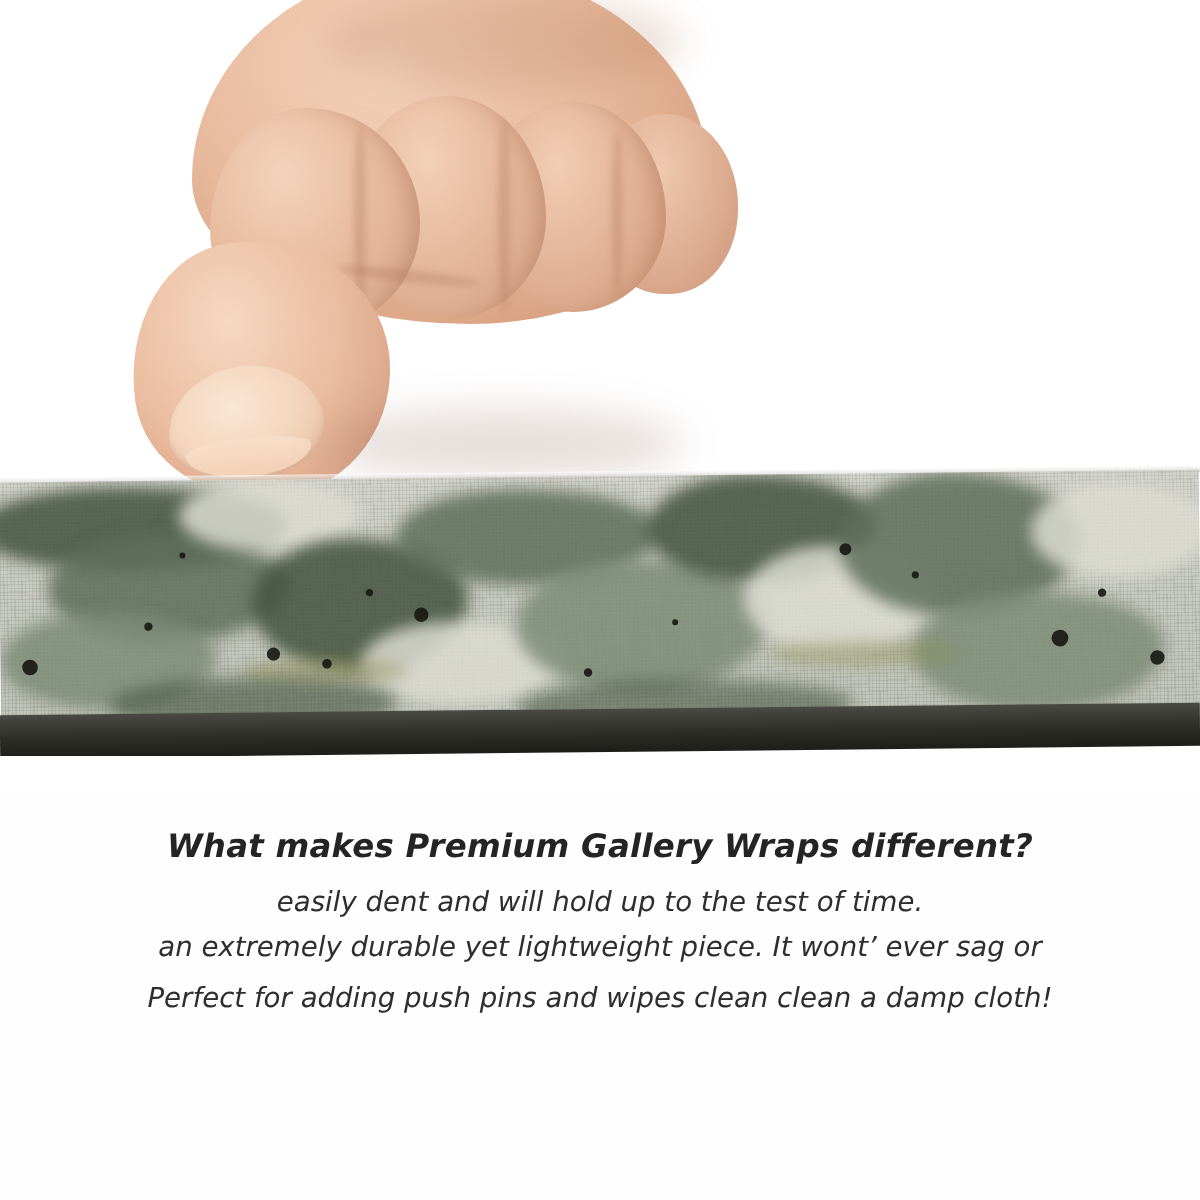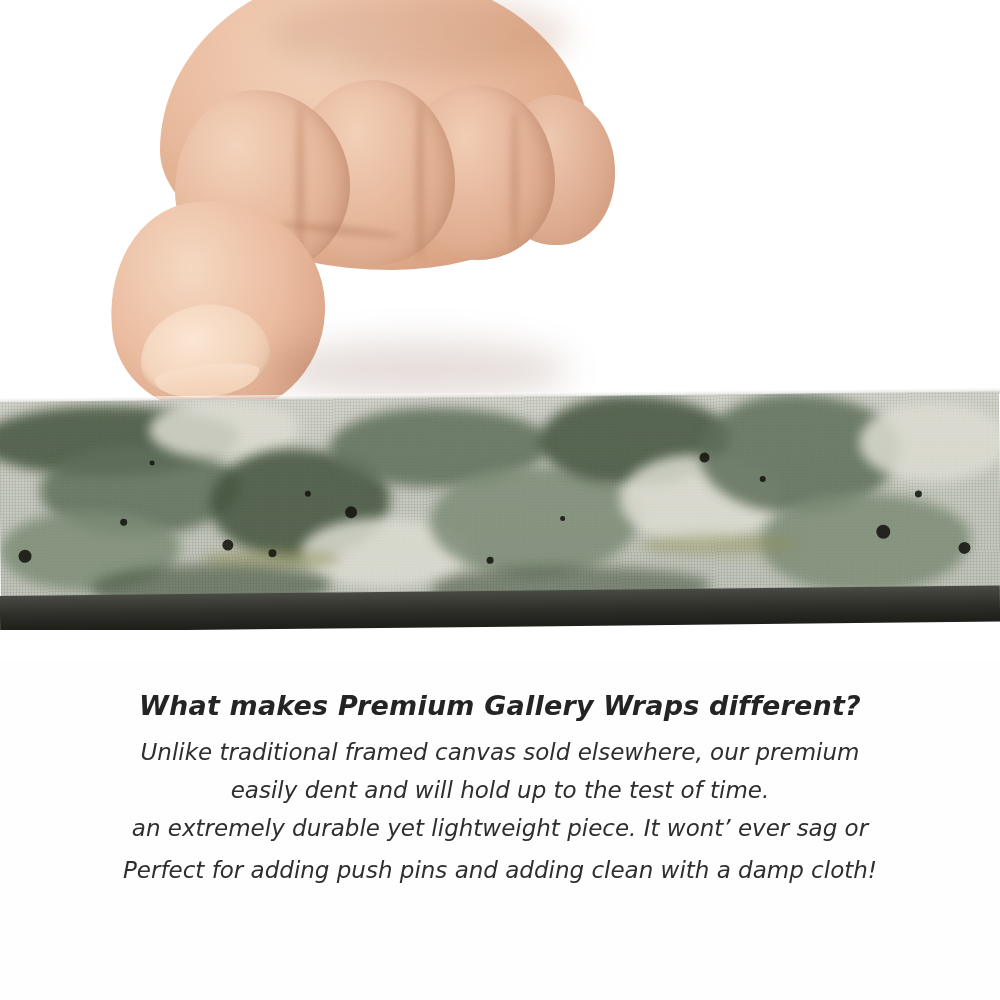--- a/index.html
+++ b/index.html
@@ -295,19 +295,18 @@
       <div class="speck" style="left:150px; top:60px;  width:5px;  height:5px;"></div>
       <div class="speck" style="left:560px; top:120px; width:5px;  height:5px;"></div>
     </div>
 
     <div class="strip-lower-shadow"></div>
     <div class="photo-bottom-fade"></div>
   </div>
 
   <div class="caption">
     <div class="caption-heading">What makes Premium Gallery Wraps different?</div>
-    <div class="caption-line">Unlike traditional framed canvas sold elsewhere, our premium</div>
     <div class="caption-line">easily dent and will hold up to the test of time.</div>
     <div class="caption-line">an extremely durable yet lightweight piece. It wont’ ever sag or</div>
-    <div class="caption-line last">Perfect for adding push pins and adding clean with a damp cloth!</div>
+    <div class="caption-line last">Perfect for adding push pins and wipes clean clean a damp cloth!</div>
   </div>
 
 </div>
 
 </body></html>

